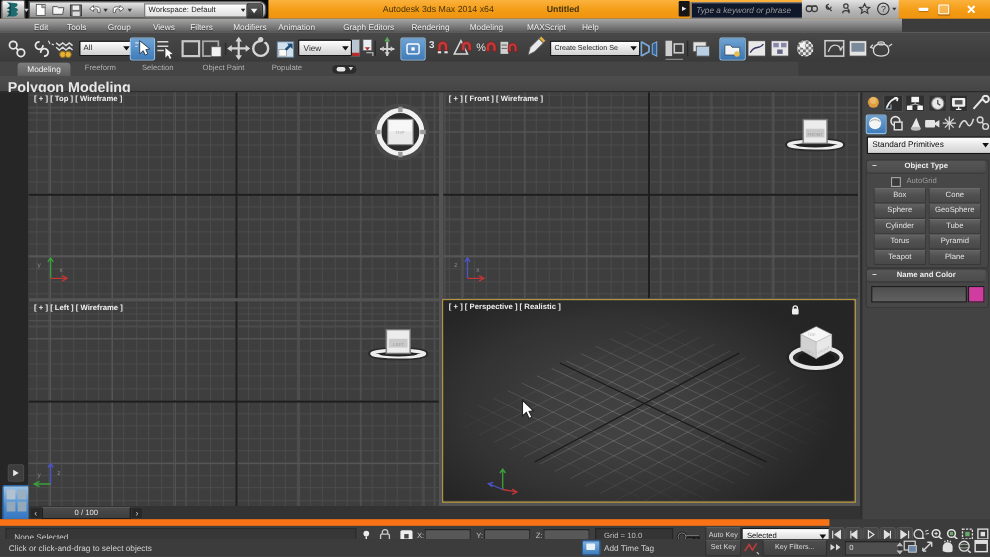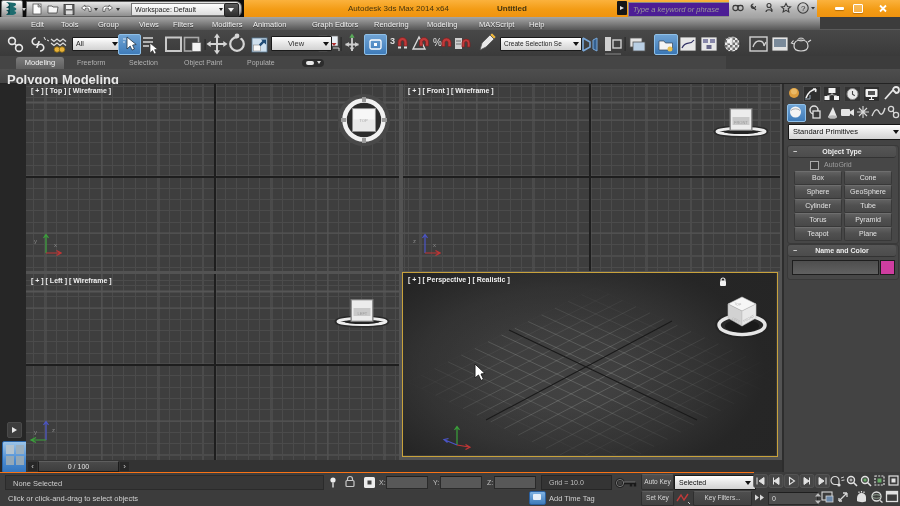--- a/index.html
+++ b/index.html
@@ -55,21 +55,21 @@
       <span style="position:absolute;left:3px;top:4px;width:0;height:0;border:3px solid transparent;border-top:4px solid #f5f5f5"></span>
     </div>
 </div>
 
 <div class="abs" style="left:348px;top:4px;font-size:8px;color:#46350f;font-weight:normal">Autodesk 3ds Max  2014 x64</div>
 <div class="abs" style="left:497px;top:4px;font-size:8px;color:#46350f;font-weight:bold">Untitled</div>
 
 <div class="abs" style="left:617px;top:1px;width:10px;height:14px;background:#161616;border-radius:1px">
     <span style="position:absolute;left:3px;top:4.5px;width:0;height:0;border:2.5px solid transparent;border-left:4px solid #e8e8e8"></span>
   </div>
-<div class="abs" style="left:628px;top:1.5px;width:99px;height:13px;background:#4c1d95;border:1px solid #8a8a8a;font-size:7.5px;font-style:italic;color:#9a9a9a;line-height:13px;padding-left:4px">Type a keyword or phrase</div>
+<div class="abs" style="left:628px;top:1.5px;width:99px;height:13px;background:#0f172a;border:1px solid #8a8a8a;font-size:7.5px;font-style:italic;color:#9a9a9a;line-height:13px;padding-left:4px">Type a keyword or phrase</div>
 <div class="abs" style="left:729px;top:0;width:88px;height:17px;background:linear-gradient(#e3e3e3,#b4b4b4 60%,#a4a4a4)">
  <svg width="88" height="17" style="position:absolute;left:0;top:0">
   <g stroke="#3a3a3a" stroke-width="1.1" fill="none">
    <circle cx="6.5" cy="8" r="2.6"></circle>
         <circle cx="11.5" cy="8" r="2.6"></circle>
         <path d="M4.5 5.5 L13.5 5.5"></path>
    <path d="M22 5 l5 5 M24.5 4 a2.2 2.2 0 1 0 2 2"></path>
    <circle cx="40" cy="5.5" r="2"></circle>
         <path d="M37 12 c0-3 6-3 6 0 M41.5 7.5 l2 3"></path>
    <path d="M57 3.5 l1.5 3 3 .3 -2.3 2 .7 3.2 -2.9 -1.7 -2.9 1.7 .7 -3.2 -2.3 -2 3 -.3 Z"></path>
@@ -219,21 +219,21 @@
 
 <div class="combo" style="left:72px;top:7px;width:44px;height:12px;font-size:7px;line-height:12px;padding-left:3px">All<span class="ar"></span></div>
 
 <div class="tbtn" style="left:118px;top:3.5px;width:21px;height:19px;background:linear-gradient(#6fa3d4,#3f7cba);border:1px solid #8fc0e8">
  <svg width="21" height="19">
         <path d="M8 2 l0 12 3.2 -2.9 1.8 4 2.4 -1.1 -1.8 -3.9 3.6 -.6 Z" fill="#fff" stroke="#234" stroke-width="0.8"></path>
         <path d="M4 4 h3 M4 7 h2" stroke="#dce8f4" stroke-width="1"></path>
       </svg>
 </div>
 
-<div class="combo" style="left:271px;top:6px;width:43px;height:13px;font-size:7.5px;line-height:13px;padding-left:16px;color:#333">View<span class="ar"></span></div>
+<div class="combo" style="left:271px;top:6px;width:43px;height:13px;font-size:7.5px;line-height:13px;padding-left:4px;color:#333">View<span class="ar"></span></div>
 
 <div class="tbtn" style="left:364px;top:3.5px;width:21px;height:19px;background:linear-gradient(#6fa3d4,#3f7cba);border:1px solid #8fc0e8">
  <svg width="21" height="19">
         <rect x="5" y="5" width="11" height="9" rx="1.5" fill="none" stroke="#fff" stroke-width="1.3"></rect>
         <rect x="9" y="8" width="3" height="3" fill="#fff"></rect>
       </svg>
 </div>
 
 <div class="combo" style="left:500px;top:7px;width:77px;height:12px;font-size:6.5px;line-height:12px;padding-left:3px;color:#222">Create Selection Se<span class="ar"></span></div>
 
@@ -497,21 +497,21 @@
   <div class="rbtn" style="left:10px;top:143px;width:46px;height:12px;line-height:12px">Teapot</div>
   <div class="rbtn" style="left:60px;top:143px;width:46px;height:12px;line-height:12px">Plane</div>
 
   <div class="abs" style="left:3px;top:160px;width:110px;height:34px;background:#474747;border:1px solid #393939;border-radius:3px"></div>
   <div class="abs" style="left:4px;top:161px;width:108px;height:11px;background:linear-gradient(#565656,#4c4c4c);border-radius:3px;border-bottom:1px solid #333;color:#ececec;font-size:7px;font-weight:bold;text-align:center;line-height:11px">Name and Color<span style="position:absolute;left:5px;top:0;font-weight:bold">−</span></div>
   <div class="abs" style="left:8px;top:176px;width:85px;height:13px;background:linear-gradient(#4e4e4e,#616161);border:1.5px solid #1e1e1e"></div>
   <div class="abs" style="left:96px;top:176px;width:13px;height:13px;background:#cf3da0;border:1px solid #1e1e1e"></div>
  </div>
 </div>
 
-<div id="statusrow" class="abs" style="left:0;top:472px;width:754px;height:18px;background:#3e3e3e;border-top:1px solid #f97316;box-sizing:border-box">
+<div id="statusrow" class="abs" style="left:0;top:472px;width:754px;height:18px;background:#3e3e3e;border-top:6px solid #f97316;box-sizing:border-box">
  <div class="abs" style="left:5px;top:2px;width:317px;height:13px;background:#373737;border:1px solid #2b2b2b"></div>
  <span class="lbl" style="left:13px;top:6px;font-size:7.5px;color:#cccccc">None Selected</span>
  <svg width="60" height="16" style="position:absolute;left:326px;top:1px">
   <circle cx="7" cy="6" r="2.6" fill="#ededed"></circle>
       <path d="M7 8.5 v5" stroke="#ededed" stroke-width="1.3"></path>
   <rect x="20" y="6.5" width="8" height="6" rx="1" fill="none" stroke="#c9c9c9" stroke-width="1.2"></rect>
       <path d="M21.5 6.5 v-1.5 a2.5 2.5 0 0 1 5 0 v1.5" fill="none" stroke="#c9c9c9" stroke-width="1.2"></path>
   <rect x="38" y="3" width="11" height="11" rx="1.5" fill="#ededed"></rect>
       <rect x="41.5" y="6.5" width="4" height="4" fill="#444"></rect>
  </svg>

